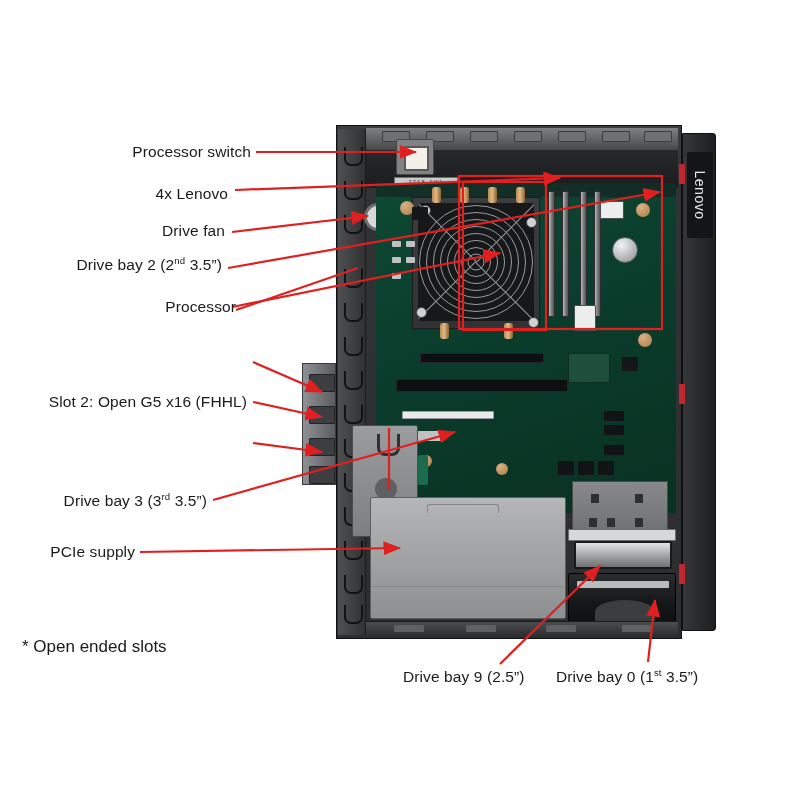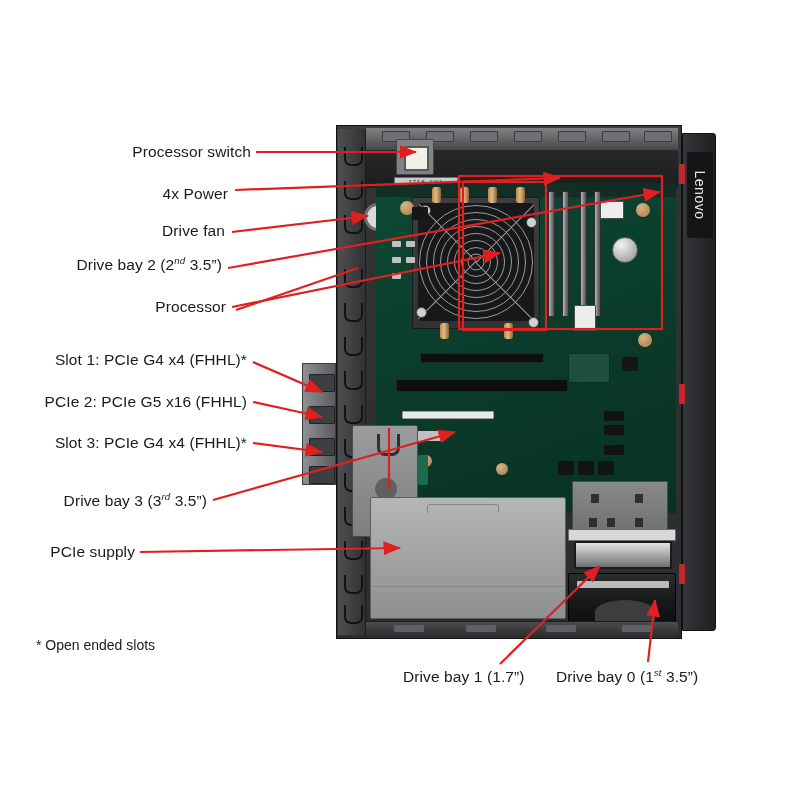--- a/index.html
+++ b/index.html
@@ -30,28 +30,26 @@
     line-height: 1.1;
     color: #1a1a1a;
     white-space: nowrap;
     letter-spacing: 0.1px;
   }
   .label.right-al { text-align: right; transform: translateX(-100%); }
   .label sup {
     font-size: 0.62em;
     vertical-align: super;
     line-height: 0;
-    font-style: italic;
   }
   .footnote {
     position: absolute;
-    font-size: 14px;
+    font-size: 17px;
     color: #1a1a1a;
     white-space: nowrap;
-    margin-left: 14px;
   }
 
   
   #leaders {
     position: absolute;
     left: 0; top: 0;
     width: 800px; height: 800px;
     pointer-events: none;
   }
 
@@ -620,37 +618,35 @@
     <line x1="213" y1="500" x2="455" y2="432" stroke="#e02020" stroke-width="2.2" marker-end="url(#ah)"></line>
 
     <line x1="140" y1="552" x2="400" y2="548" stroke="#e02020" stroke-width="2.2" marker-end="url(#ah)"></line>
 
     <line x1="500" y1="664" x2="600" y2="566" stroke="#e02020" stroke-width="2.2" marker-end="url(#ah)"></line>
     <line x1="648" y1="662" x2="655" y2="600" stroke="#e02020" stroke-width="2.2" marker-end="url(#ah)"></line>
   </svg>
 
   <div class="label right-al" style="left:251px; top:143px;">Processor switch</div>
 
-  <div class="label right-al" style="left:228px; top:185px;">4x Power</div>
+  <div class="label right-al" style="left:228px; top:185px;">4x Lenovo</div>
 
   <div class="label right-al" style="left:225px; top:222px;">Drive fan</div>
 
   <div class="label right-al" style="left:222px; top:256px;">Drive bay 2 (2<sup>nd</sup> 3.5”)</div>
 
-  <div class="label right-al" style="left:226px; top:298px;">Processor</div>
-
-  <div class="label right-al" style="left:247px; top:351px;">Slot 1: PCIe G4 x4 (FHHL)*</div>
-
-  <div class="label right-al" style="left:247px; top:393px;">PCIe 2: PCIe G5 x16 (FHHL)</div>
-
-  <div class="label right-al" style="left:247px; top:434px;">Slot 3: PCIe G4 x4 (FHHL)*</div>
+  <div class="label right-al" style="left:236px; top:298px;">Processor</div>
+
+
+  <div class="label right-al" style="left:247px; top:393px;">Slot 2: Open G5 x16 (FHHL)</div>
+
 
   <div class="label right-al" style="left:207px; top:492px;">Drive bay 3 (3<sup>rd</sup> 3.5”)</div>
 
   <div class="label right-al" style="left:135px; top:543px;">PCIe supply</div>
 
-  <div class="label" style="left:403px; top:668px;">Drive bay 1 (1.7”)</div>
+  <div class="label" style="left:403px; top:668px;">Drive bay 9 (2.5”)</div>
 
   <div class="label" style="left:556px; top:668px;">Drive bay 0 (1<sup>st</sup> 3.5”)</div>
 
   <div class="footnote" style="left:22px; top:637px;">* Open ended slots</div>
 
 </div>
 
 </body></html>

